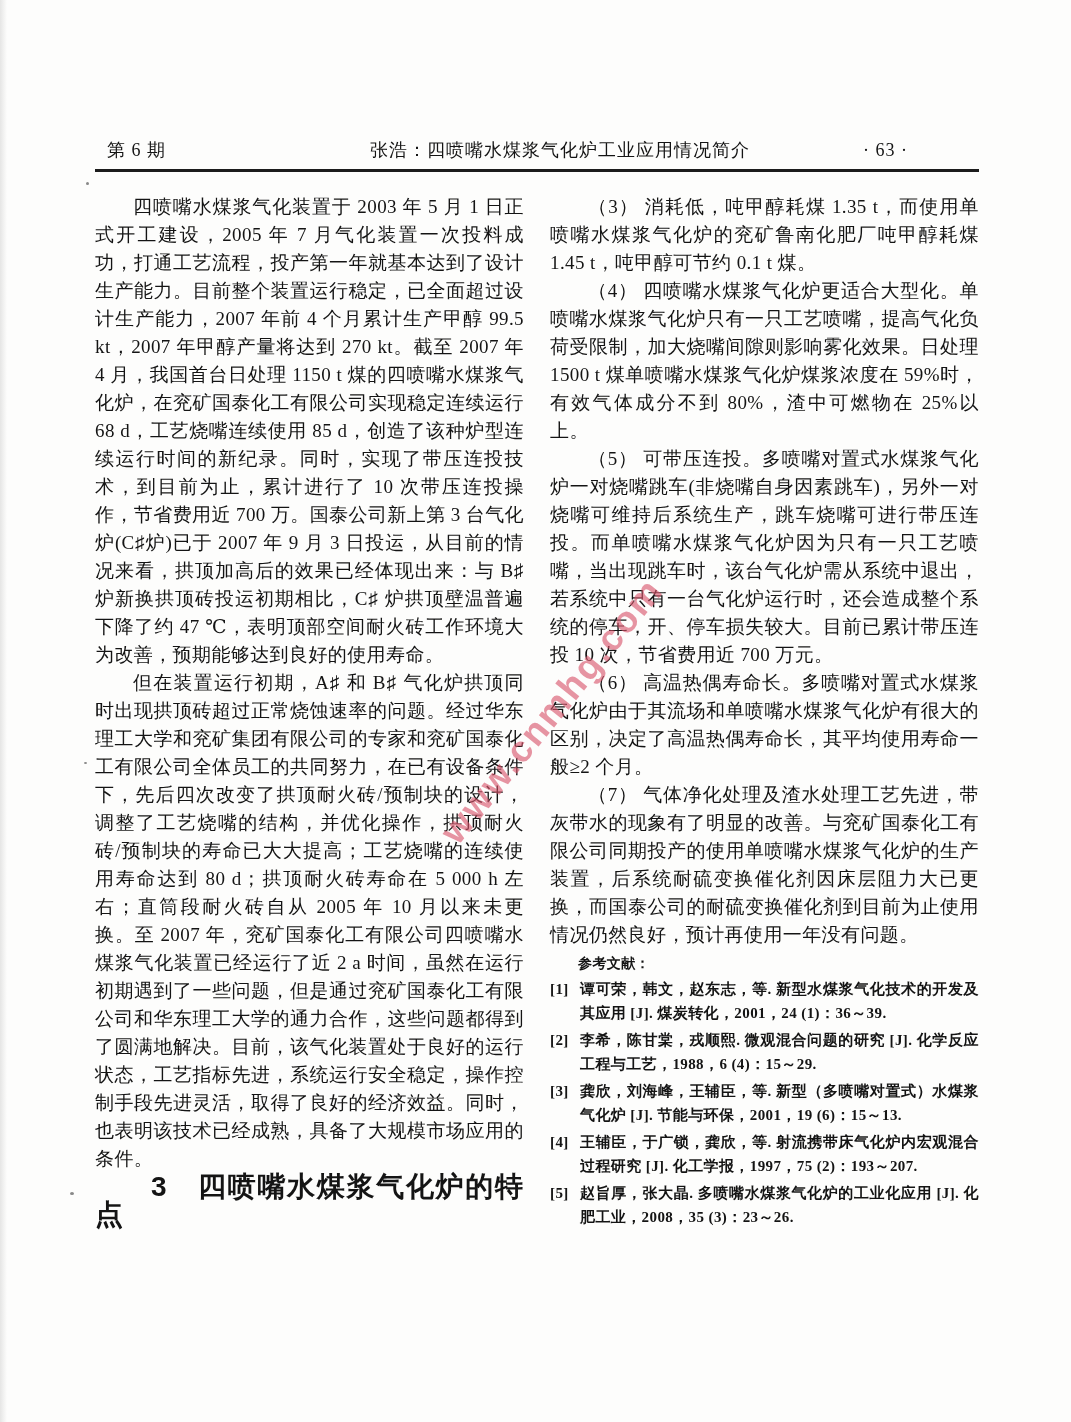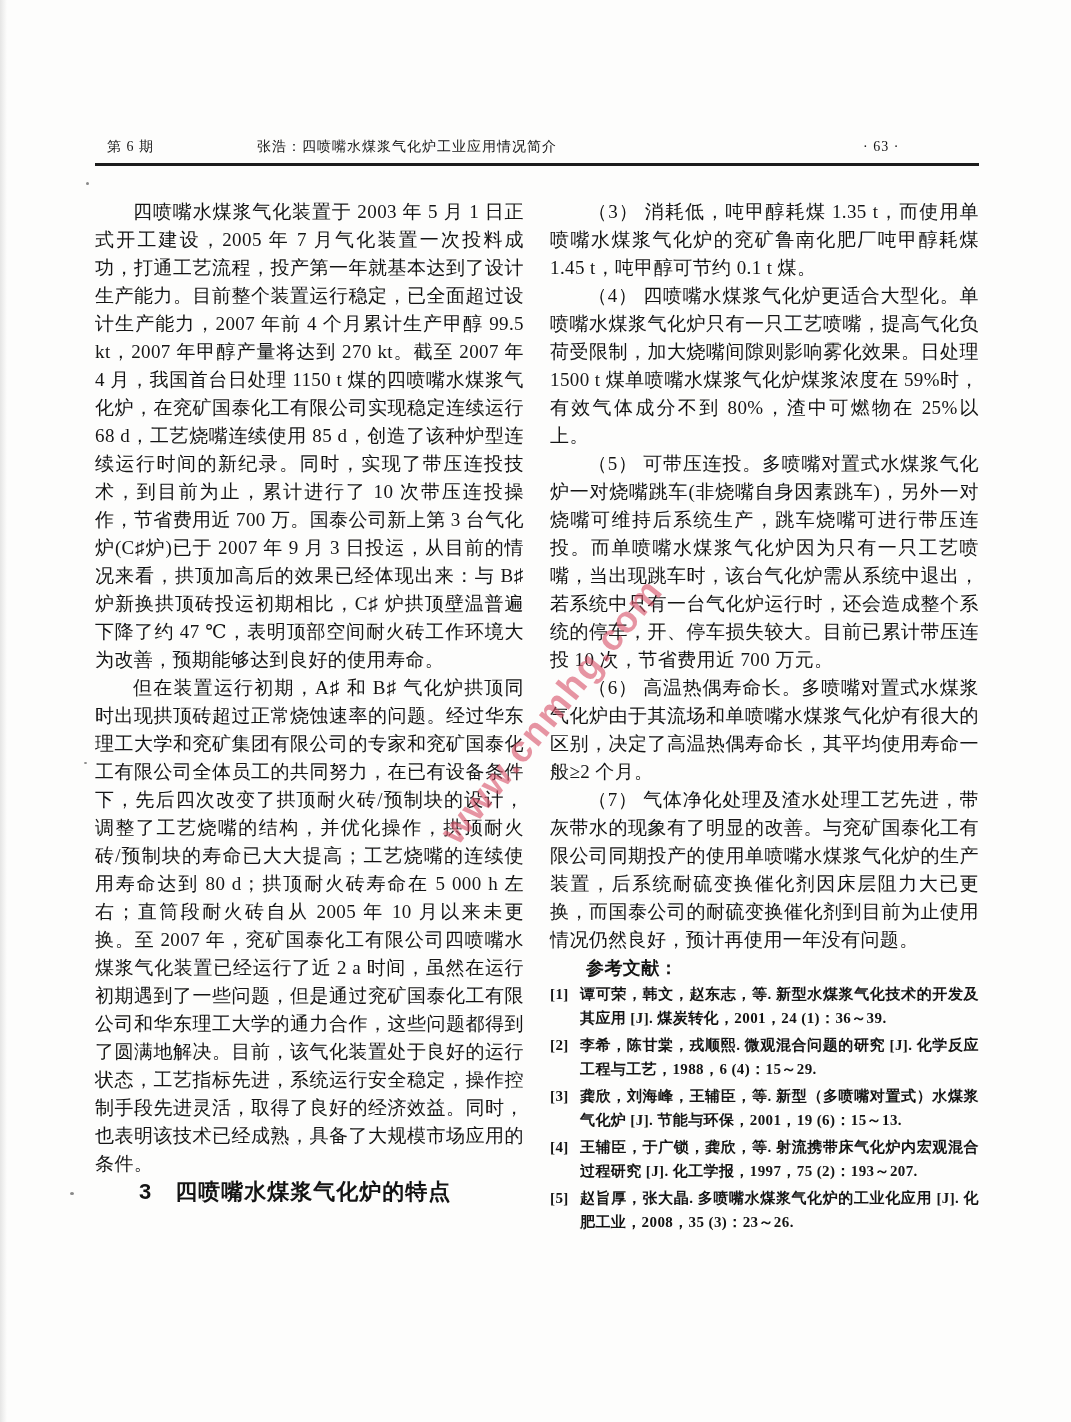--- a/index.html
+++ b/index.html
@@ -27,59 +27,59 @@
   }
   .page {
     position: absolute;
     left: 95px;
     top: 138px;
     width: 884px;
   }
   .page-header {
     display: flex;
     align-items: baseline;
-    font-size: 14px;
+    font-size: 18px;
     letter-spacing: 1px;
     padding: 0 6px 0 12px;
   }
   .hdr-issue { width: 150px; }
-  .hdr-title { flex: 1; }
+  .hdr-title { flex: 1; text-align: center; }
   .hdr-pageno { width: 110px; text-align: left; }
   .hdr-rule {
     margin-top: 7px;
     border: 0;
     border-top: 3px solid #1c1c1c;
   }
   .columns {
     display: flex;
     gap: 26px;
-    margin-top: 32px;
+    margin-top: 21px;
   }
   .col {
     width: 429px;
     font-size: 19px;
     line-height: 28px;
     text-align: justify;
     letter-spacing: 0.4px;
   }
   .col p {
     margin: 0;
     text-indent: 2em;
   }
   .section-heading {
     font-weight: bold;
-    font-size: 22px;
+    font-size: 28px;
     letter-spacing: 1px;
     margin: 20px 0 14px 0;
     text-indent: 0;
     font-family: "Liberation Sans", "DejaVu Sans", sans-serif;
   }
   .refs-heading {
     font-weight: bold;
-    font-size: 18px;
+    font-size: 14px;
     margin: 18px 0 12px 0;
     font-family: "Liberation Sans", "DejaVu Sans", sans-serif;
   }
   .ref-item {
     display: flex;
     font-size: 15px;
     line-height: 24px;
     font-weight: bold;
     text-align: justify;
     margin-bottom: 3px;

